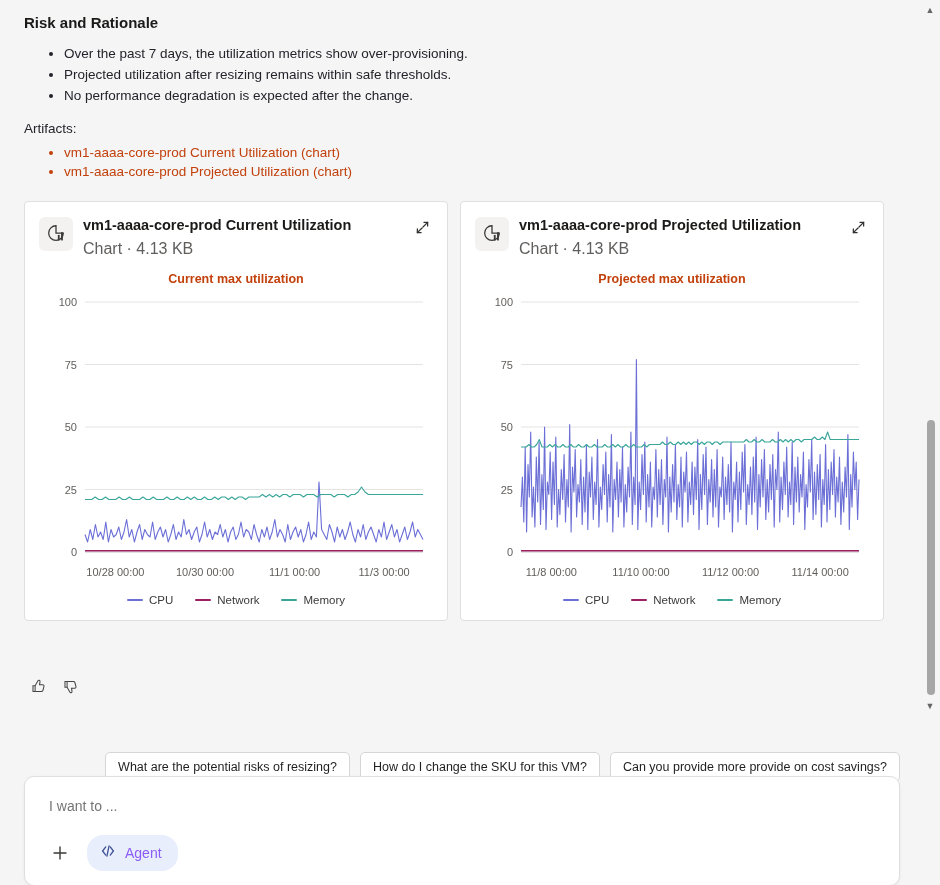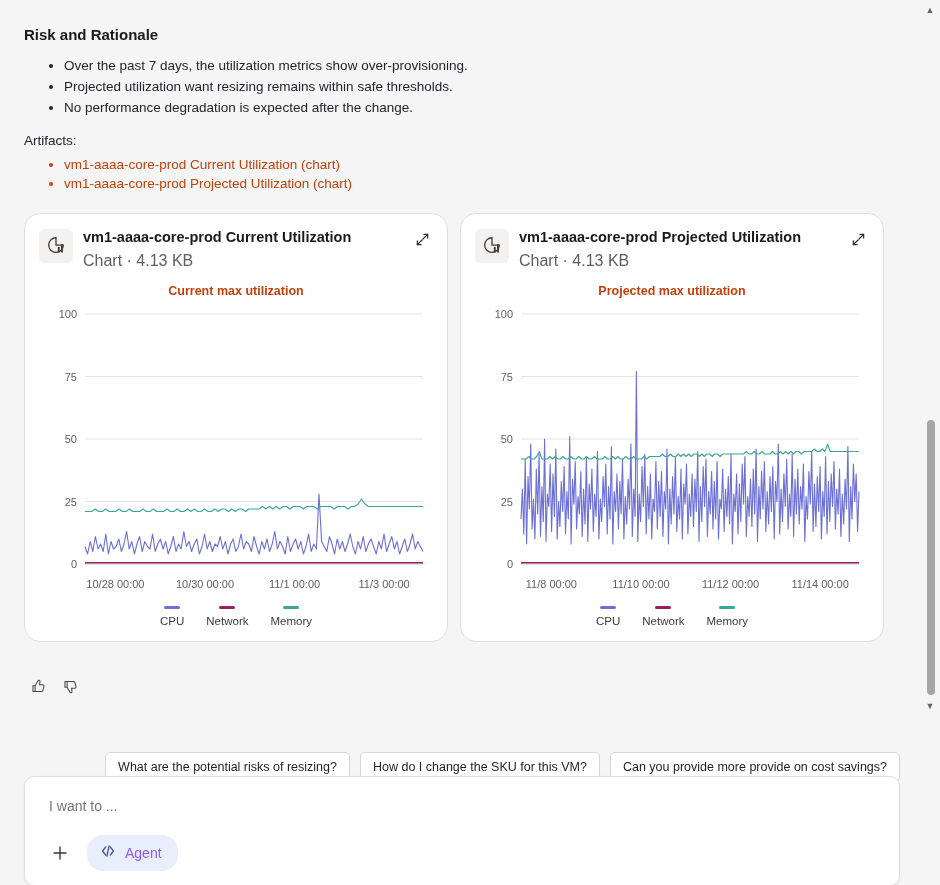--- a/index.html
+++ b/index.html
@@ -11,21 +11,21 @@
     color: #201f1e;
     overflow: hidden;
   }
   .page {
     position: relative;
     width: 940px; height: 885px;
     background: #f5f5f5;
   }
   .content {
     position: absolute;
-    left: 0; top: 12px;
+    left: 0; top: 0;
     width: 900px;
     padding: 8px 24px 0 24px;
   }
   h1.section-title {
     font-size: 15px;
     font-weight: bold;
     margin: 6px 0 14px 0;
     color: #1b1a19;
   }
   ul.bullets {
@@ -56,21 +56,21 @@
 
   
   .cards {
     display: flex;
     gap: 12px;
   }
   .card {
     width: 424px;
     background: #ffffff;
     border: 1px solid #e1dfdd;
-    border-radius: 16px;
+    border-radius: 4px;
     padding: 14px 14px 14px 14px;
     position: relative;
   }
   .card-head {
     display: flex;
     align-items: flex-start;
     gap: 10px;
   }
   .card-icon {
     width: 34px; height: 34px;
@@ -119,21 +119,20 @@
   .legend {
     display: flex;
     justify-content: center;
     gap: 22px;
     margin-top: 4px;
   }
   .legend-item {
     display: flex; align-items: center; gap: 6px;
     font-size: 11.5px;
     color: #3b3a39;
-    flex-direction: column;
   }
   .legend-swatch {
     width: 16px; height: 2.5px; border-radius: 2px;
     display: inline-block;
   }
 
   
   .feedback {
     position: absolute;
     left: 28px;
@@ -254,21 +253,21 @@
 </head>
 <body>
 
 <div class="page">
 
   <div class="content">
     <h1 class="section-title">Risk and Rationale</h1>
 
     <ul class="bullets">
       <li>Over the past 7 days, the utilization metrics show over-provisioning.</li>
-      <li>Projected utilization want resizing remains within safe thresholds.</li>
+      <li>Projected utilization after resizing remains within safe thresholds.</li>
       <li>No performance degradation is expected after the change.</li>
     </ul>
 
     <p class="artifacts-label">Artifacts:</p>
 
     <ul class="artifact-list">
       <li>vm1-aaaa-core-prod Current Utilization (chart)</li>
       <li>vm1-aaaa-core-prod Projected Utilization (chart)</li>
     </ul>
 

